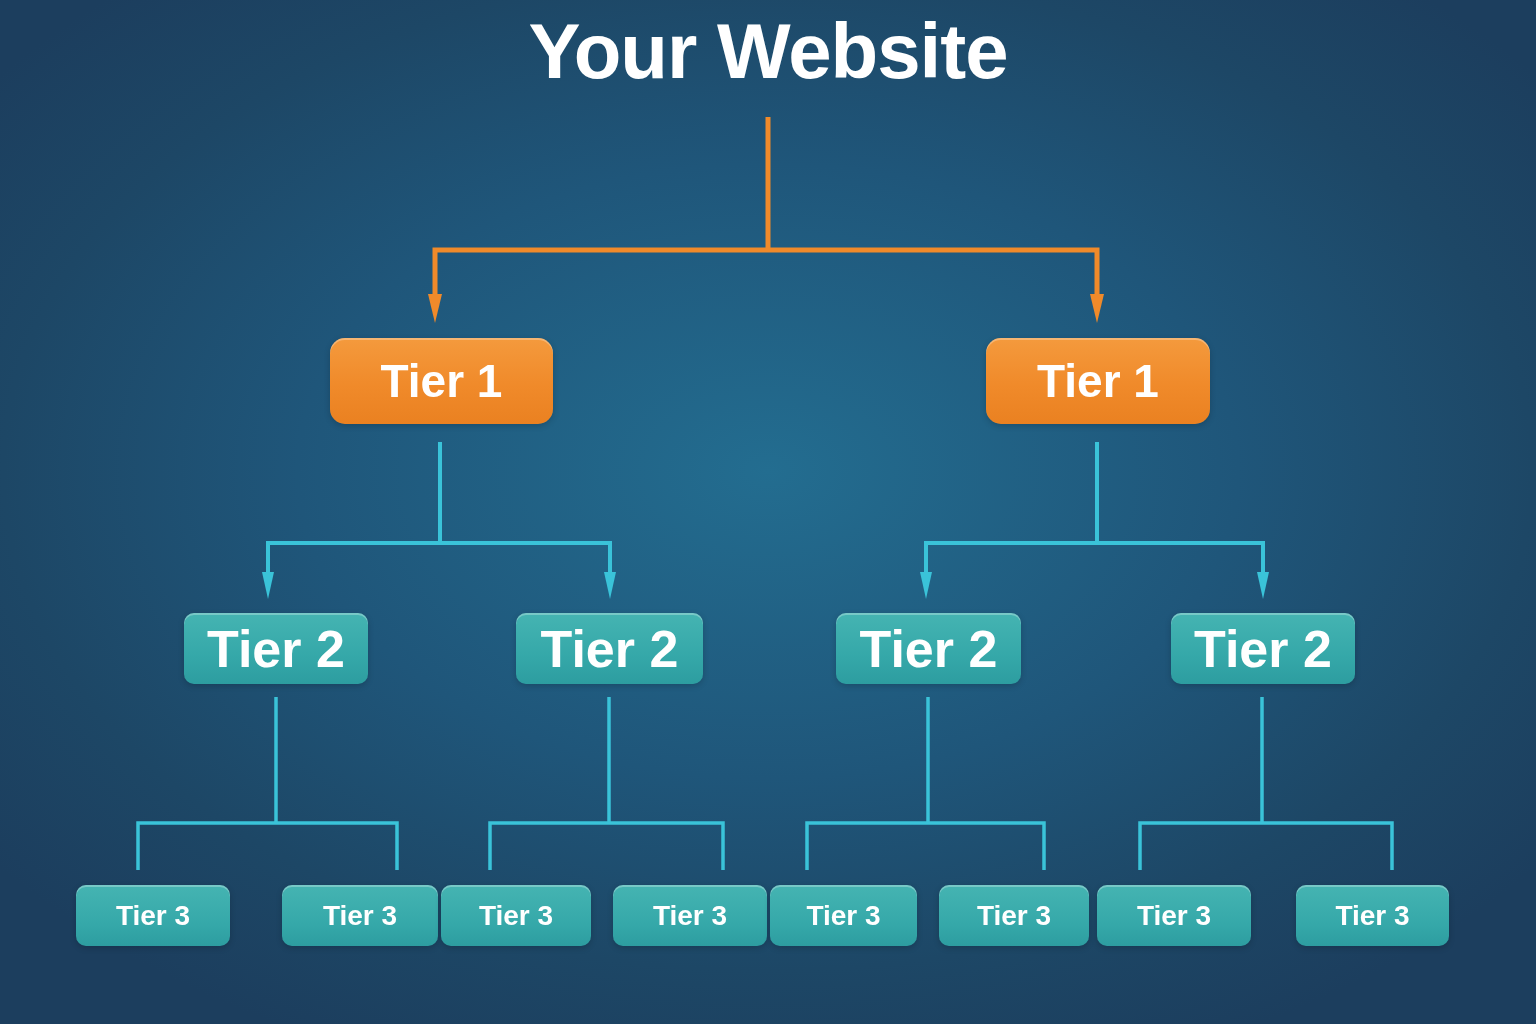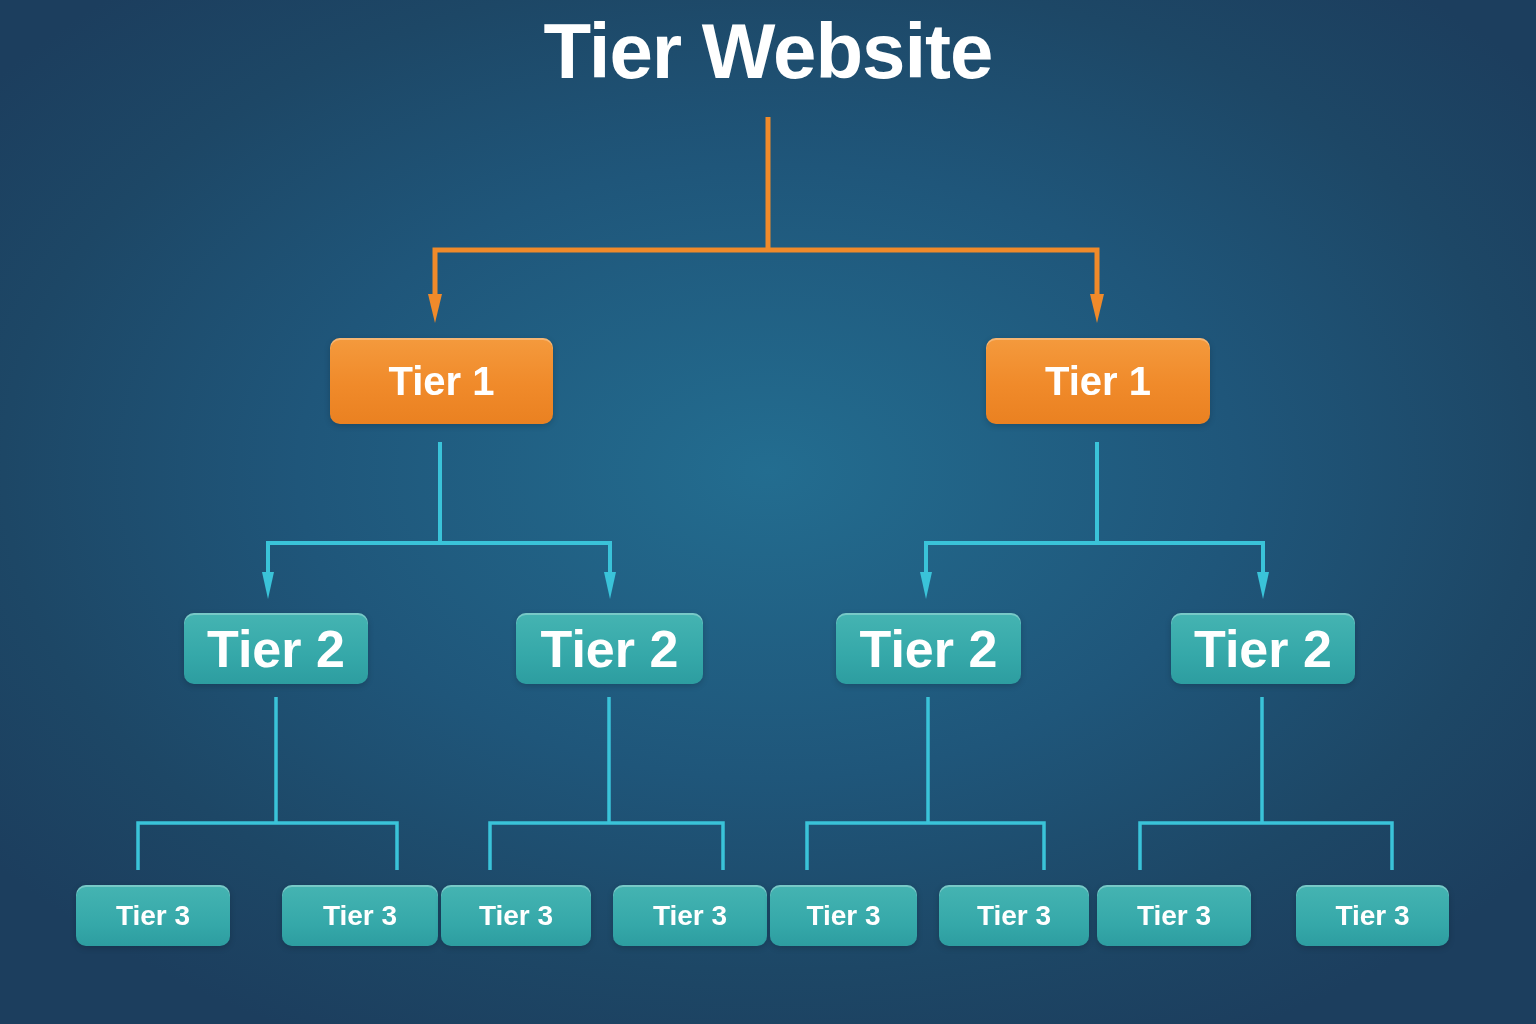--- a/index.html
+++ b/index.html
@@ -64,21 +64,22 @@
     font-weight: 700;
     border-radius: 10px;
     box-shadow: inset 0 2px 0 rgba(255,255,255,0.28),
                 0 2px 6px rgba(0,0,0,0.18);
   }
   .node.orange {
     background: linear-gradient(180deg,
       var(--orange-light, #f49a3d) 0%,
       var(--orange, #f08a2a) 55%,
       var(--orange-dark, #ea8121) 100%);
-    font-size: 40px;
+    font-size: 46px;
+    border-radius: 15px;
   }
   .node.teal2 {
     background: linear-gradient(180deg,
       var(--teal-light, #43b2b3) 0%,
       var(--teal, #35a8a9) 60%,
       var(--teal-dark, #2d9da0) 100%);
     font-size: 52px;
   }
   .node.teal3 {
     background: linear-gradient(180deg,
@@ -103,21 +104,21 @@
   .t3-5 { left: 770px;  top: 885px; width: 147px; height: 61px; }
   .t3-6 { left: 939px;  top: 885px; width: 150px; height: 61px; }
   .t3-7 { left: 1097px; top: 885px; width: 154px; height: 61px; }
   .t3-8 { left: 1296px; top: 885px; width: 153px; height: 61px; }
 </style>
 </head>
 <body>
 
 <div class="stage">
 
-  <div class="title">Tier Website</div>
+  <div class="title">Your Website</div>
 
   <svg class="wires" viewBox="0 0 1536 1024">
 
     <g>
       <path class="wire-orange" d="M768 117 V250"></path>
       <path class="wire-orange" d="M435 296 V250 H1097 V296"></path>
       <polygon class="head-orange" points="428,294 442,294 435,323"></polygon>
       <polygon class="head-orange" points="1090,294 1104,294 1097,323"></polygon>
     </g>
 

